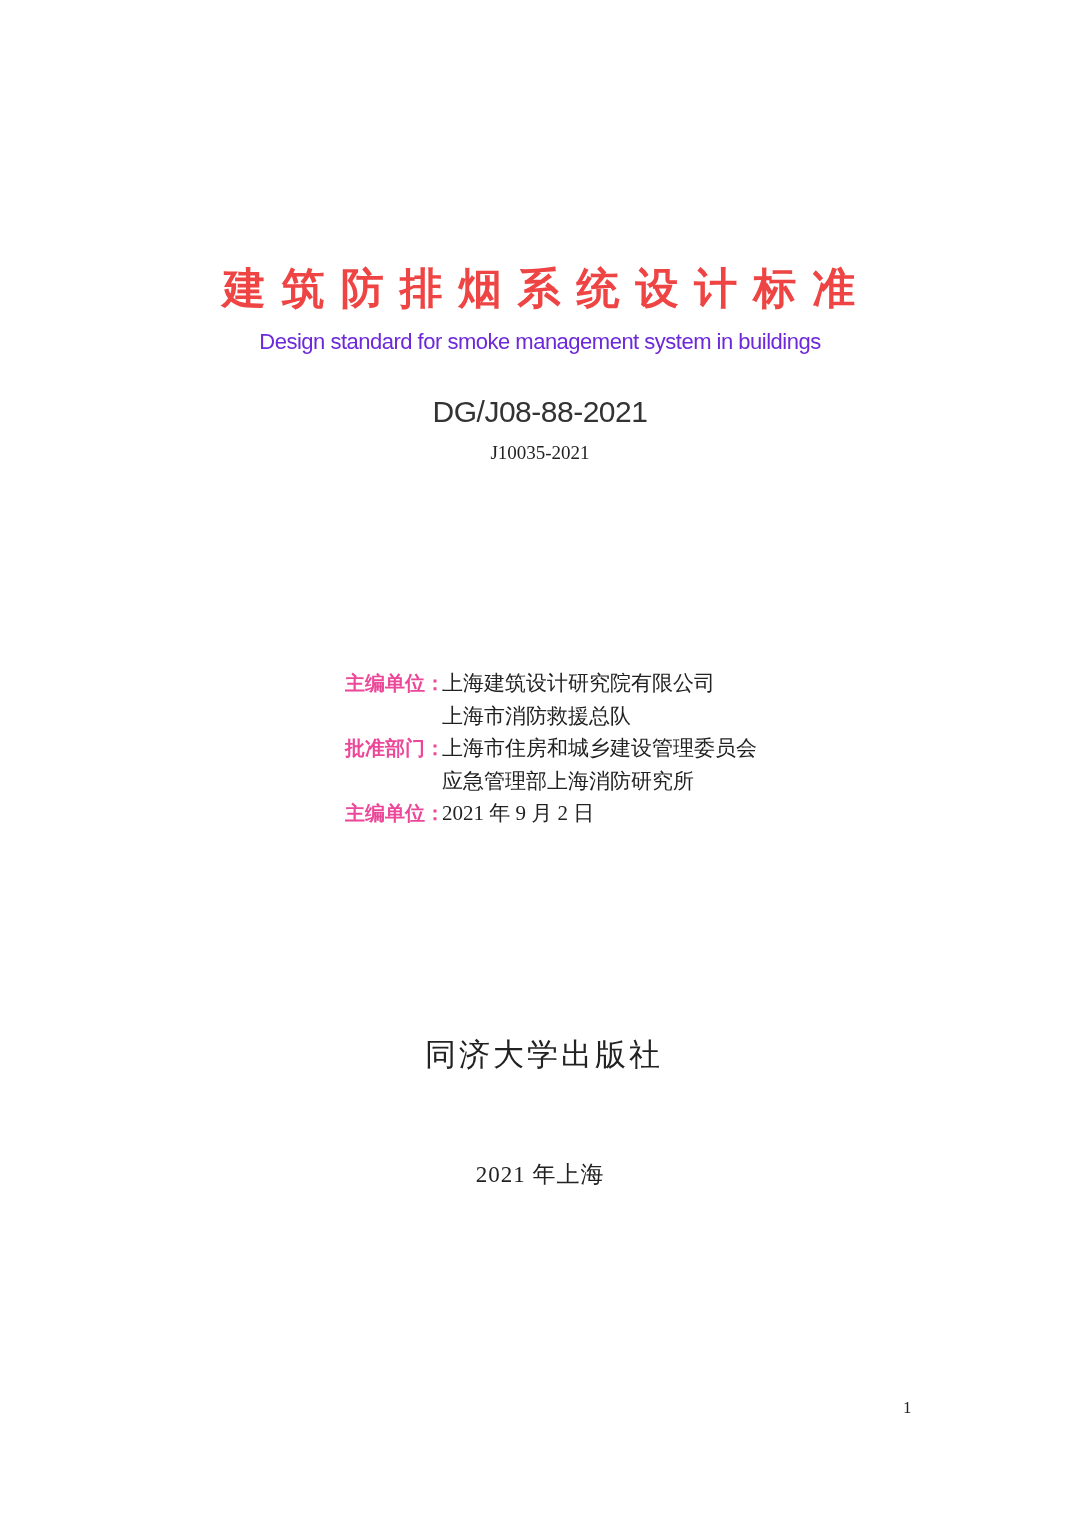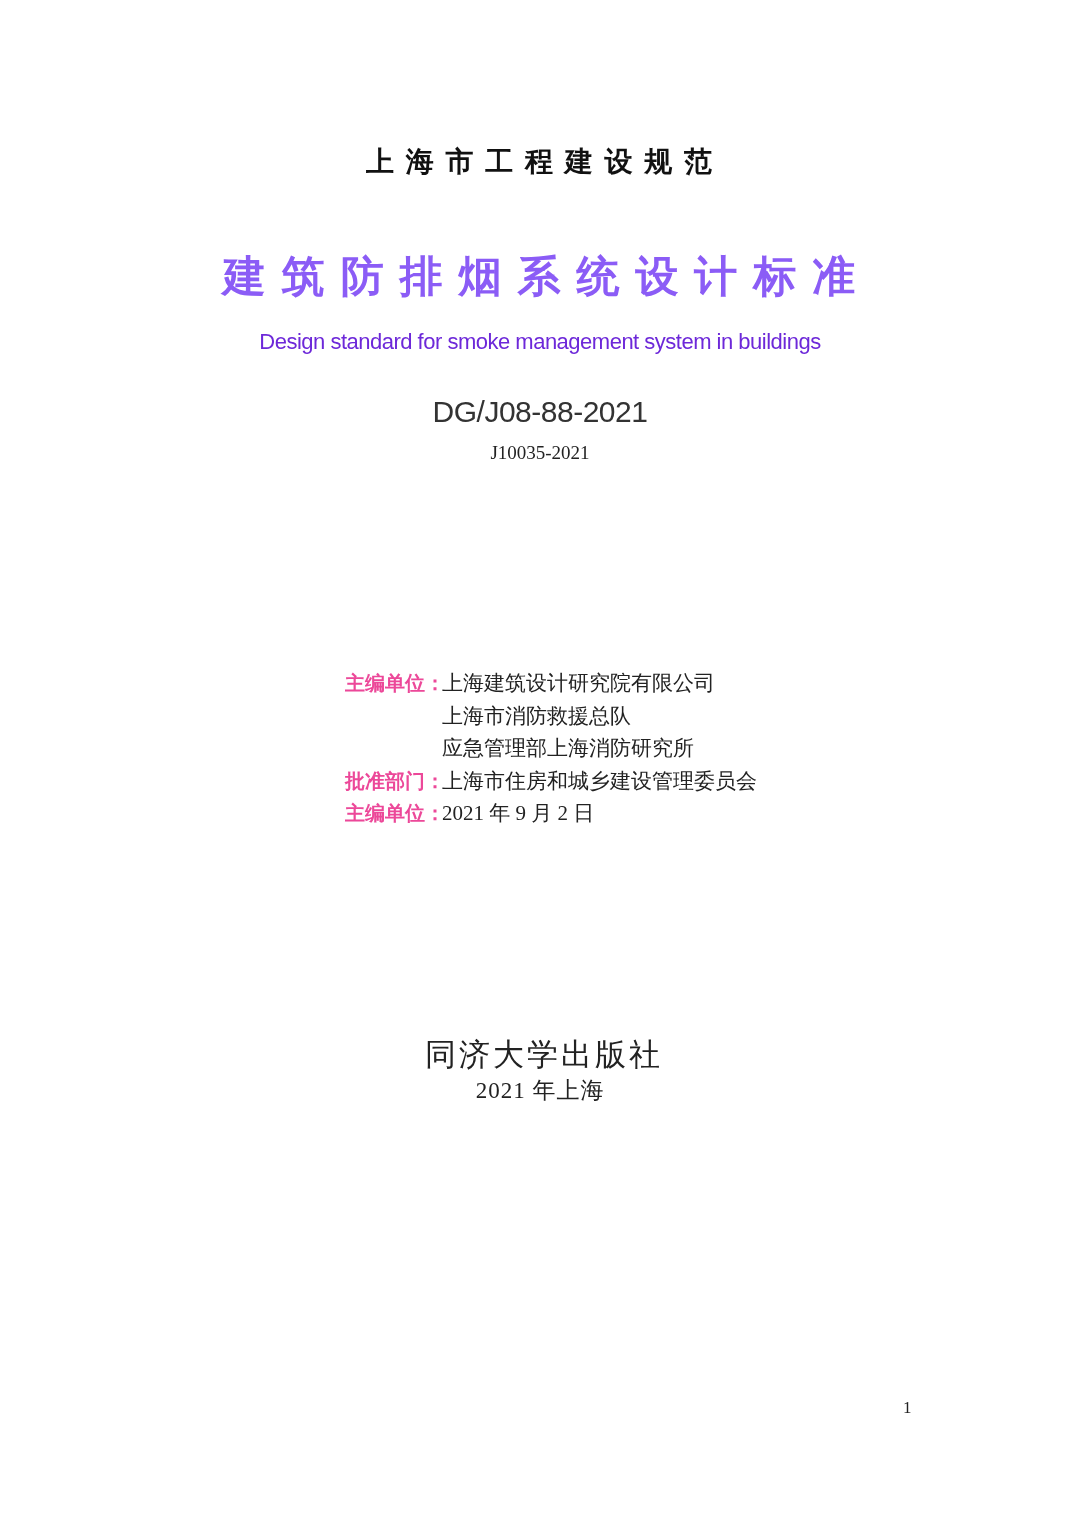--- a/index.html
+++ b/index.html
@@ -25,26 +25,26 @@
   .category {
     top: 143px;
     font-family: "Liberation Sans", sans-serif;
     font-weight: bold;
     font-size: 28px;
     letter-spacing: 2px;
     color: #111111;
   }
   .doc-title {
     top: 244px;
-    margin: 4px;
+    margin: 16px;
     font-family: "Liberation Sans", sans-serif;
     font-weight: bold;
     font-size: 43px;
     letter-spacing: 2px;
-    color: #8b5cf6;
+    color: #ef4444;
   }
   .doc-title-en {
     top: 329px;
     font-family: Liberation Sans, sans-serif;
     font-size: 22px;
     letter-spacing: -0.5px;
     color: #6d28d9;
   }
   .std-code {
     top: 395px;
@@ -84,66 +84,65 @@
   }
   .publisher {
     top: 1034px;
     font-family: "Liberation Serif", serif;
     font-size: 31px;
     letter-spacing: 3px;
     color: #222222;
     margin-left: 8px;
   }
   .pub-year {
-    top: 1075px;
+    top: 1159px;
     font-family: "Liberation Serif", serif;
     font-size: 23px;
     letter-spacing: 1px;
     color: #222222;
   }
   .page-number {
     position: absolute;
     left: 903px;
     top: 1398px;
     font-family: "Liberation Serif", serif;
     font-size: 17px;
     color: #222222;
   }
 </style>
 </head>
 <body>
 
 <div class="page">
 
-  <div class="centered category">上 海 市 工 程 建 设 规 范</div>
 
   <h1 class="centered doc-title">建 筑 防 排 烟 系 统 设 计 标 准</h1>
 
   <div class="centered doc-title-en">Design standard for smoke management system in buildings</div>
 
   <div class="centered std-code">DG/J08-88-2021</div>
 
   <div class="centered record-code">J10035-2021</div>
 
   <div class="info-block">
     <div class="info-row">
       <span class="info-label">主编单位：</span>
       <span class="info-value">上海建筑设计研究院有限公司</span>
     </div>
     <div class="info-row">
       <span class="info-label"></span>
       <span class="info-value">上海市消防救援总队</span>
     </div>
     <div class="info-row">
+      <span class="info-label">批准部门：</span>
+      <span class="info-value">上海市住房和城乡建设管理委员会</span>
+    </div>
+    <div class="info-row">
       <span class="info-label"></span>
       <span class="info-value">应急管理部上海消防研究所</span>
-    </div>
-    <div class="info-row">
-      <span class="info-label">批准部门：</span>
-      <span class="info-value">上海市住房和城乡建设管理委员会</span>
     </div>
     <div class="info-row">
       <span class="info-label">主编单位：</span>
       <span class="info-value">2021 年 9 月 2 日</span>
     </div>
   </div>
 
   <div class="centered publisher">同济大学出版社</div>
 
   <div class="centered pub-year">2021 年上海</div>

